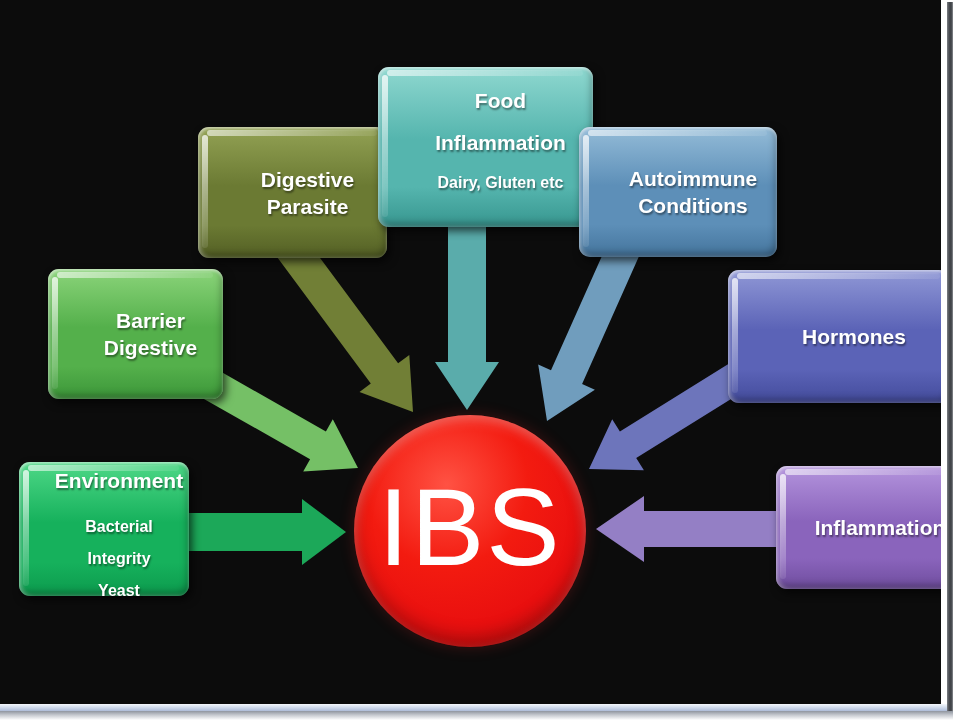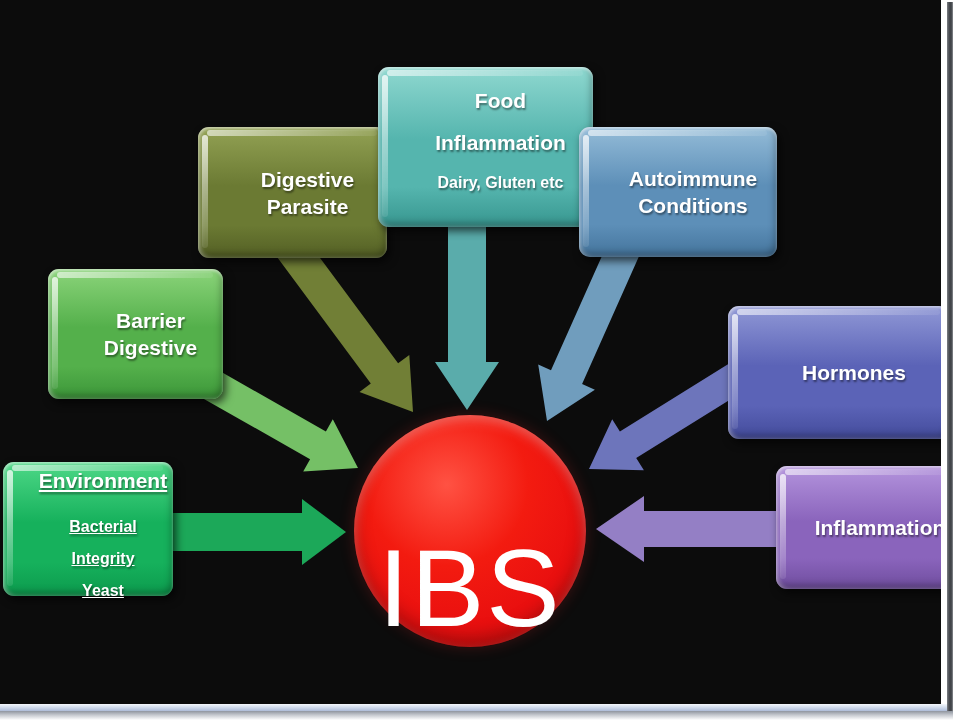--- a/index.html
+++ b/index.html
@@ -42,21 +42,21 @@
 
   .node-environment{justify-content:flex-start;padding-top:5px;}
   .node-environment .node-sub{font-size:16px;line-height:32px;margin-top:17px;}
 
   .node-food-sensitivities{justify-content:flex-start;padding-top:13px;}
   .node-food-sensitivities .node-title{line-height:42px;}
   .node-food-sensitivities .node-sub{font-size:16px;font-weight:600;margin-top:10px;}
 
   
   .ibs-circle{position:absolute;z-index:3;border-radius:50%;
-        display:flex;align-items:flex-end;justify-content:center;
+        display:flex;align-items:center;justify-content:center;
         background:radial-gradient(circle at 40% 30%,#ff5243 0%,#f31b10 38%,#e90f0f 68%,#bd0c0c 100%);
         box-shadow:inset 0 5px 12px rgba(255,255,255,0.30),
                    inset 0 -9px 18px rgba(0,0,0,0.28),
                    0 0 16px rgba(255,40,40,0.20);}
   .ibs-circle span{color:#ffffff;font-size:110px;font-weight:400;
         letter-spacing:2px;line-height:1;transform:translateY(-4px);}
 </style>
 </head>
 <body>
 
@@ -65,21 +65,21 @@
     <svg class="arrows" id="arrows-svg" viewBox="0 0 941 704" xmlns="http://www.w3.org/2000/svg">
         <polygon points="152.0,551.0 302.0,551.0 302.0,565.0 346.0,532.0 302.0,499.0 302.0,513.0 152.0,513.0" fill="#1ca859"></polygon>
         <polygon points="188.1,389.9 310.1,459.2 303.2,471.4 358.0,468.0 332.8,419.2 325.9,431.4 203.9,362.1" fill="#75c066"></polygon>
         <polygon points="276.3,256.1 370.8,383.6 359.5,391.9 413.0,412.0 409.3,355.0 398.1,363.3 303.7,235.9" fill="#717f36"></polygon>
         <polygon points="448.0,200.0 448.0,362.0 435.0,362.0 467.0,410.0 499.0,362.0 486.0,362.0 486.0,200.0" fill="#5aacab"></polygon>
         <polygon points="609.5,239.1 551.0,370.2 538.2,364.5 547.0,421.0 594.9,389.8 582.1,384.1 640.5,252.9" fill="#709dbd"></polygon>
         <polygon points="736.8,358.8 619.9,431.5 612.2,419.2 589.0,469.0 643.9,470.2 636.2,457.9 753.2,385.2" fill="#6d75bb"></polygon>
         <polygon points="785.0,511.0 644.0,511.0 644.0,496.0 596.0,529.0 644.0,562.0 644.0,547.0 785.0,547.0" fill="#947fc5"></polygon>
       </svg>
     <div id="nodes">
-        <div class="node node-environment" style="left: 3px; top: 462px; width: 140px; height: 129px; background: linear-gradient(rgb(78, 216, 135) 0%, rgb(22, 177, 92) 45%, rgb(22, 177, 92) 75%, rgb(12, 154, 77) 100%); text-decoration: underline;">
+        <div class="node node-environment" style="left: 19px; top: 462px; width: 140px; height: 129px; background: linear-gradient(rgb(78, 216, 135) 0%, rgb(22, 177, 92) 45%, rgb(22, 177, 92) 75%, rgb(12, 154, 77) 100%);">
           <div class="node-title">
             <div>Environment</div>
           </div>
           <div class="node-sub">
             <div>Bacterial</div>
             <div>Integrity</div>
             <div>Yeast</div>
           </div>
         </div>
         <div class="node node-barrier-integrity" style="left: 48px; top: 269px; width: 145px; height: 130px; background: linear-gradient(rgb(139, 212, 122) 0%, rgb(84, 176, 75) 45%, rgb(84, 176, 75) 75%, rgb(60, 150, 57) 100%);">
@@ -102,21 +102,21 @@
           <div class="node-sub">
             <div>Dairy, Gluten etc</div>
           </div>
         </div>
         <div class="node node-autoimmune-conditions" style="left: 579px; top: 127px; width: 168px; height: 130px; background: linear-gradient(rgb(148, 188, 216) 0%, rgb(93, 143, 184) 45%, rgb(93, 143, 184) 75%, rgb(68, 116, 156) 100%);">
           <div class="node-title">
             <div>Autoimmune</div>
             <div>Conditions</div>
           </div>
         </div>
-        <div class="node node-hormones" style="left: 728px; top: 270px; width: 192px; height: 133px; background: linear-gradient(rgb(144, 152, 214) 0%, rgb(91, 99, 183) 45%, rgb(91, 99, 183) 75%, rgb(67, 75, 155) 100%); margin-top: 36px;">
+        <div class="node node-hormones" style="left: 728px; top: 270px; width: 192px; height: 133px; background: linear-gradient(rgb(144, 152, 214) 0%, rgb(91, 99, 183) 45%, rgb(91, 99, 183) 75%, rgb(67, 75, 155) 100%);">
           <div class="node-title">
             <div>Hormones</div>
           </div>
         </div>
         <div class="node node-inflammation" style="left: 776px; top: 466px; width: 148px; height: 123px; background: linear-gradient(rgb(180, 148, 221) 0%, rgb(138, 100, 188) 45%, rgb(138, 100, 188) 75%, rgb(111, 77, 158) 100%);">
           <div class="node-title">
             <div>Inflammation</div>
           </div>
         </div>
       </div>

